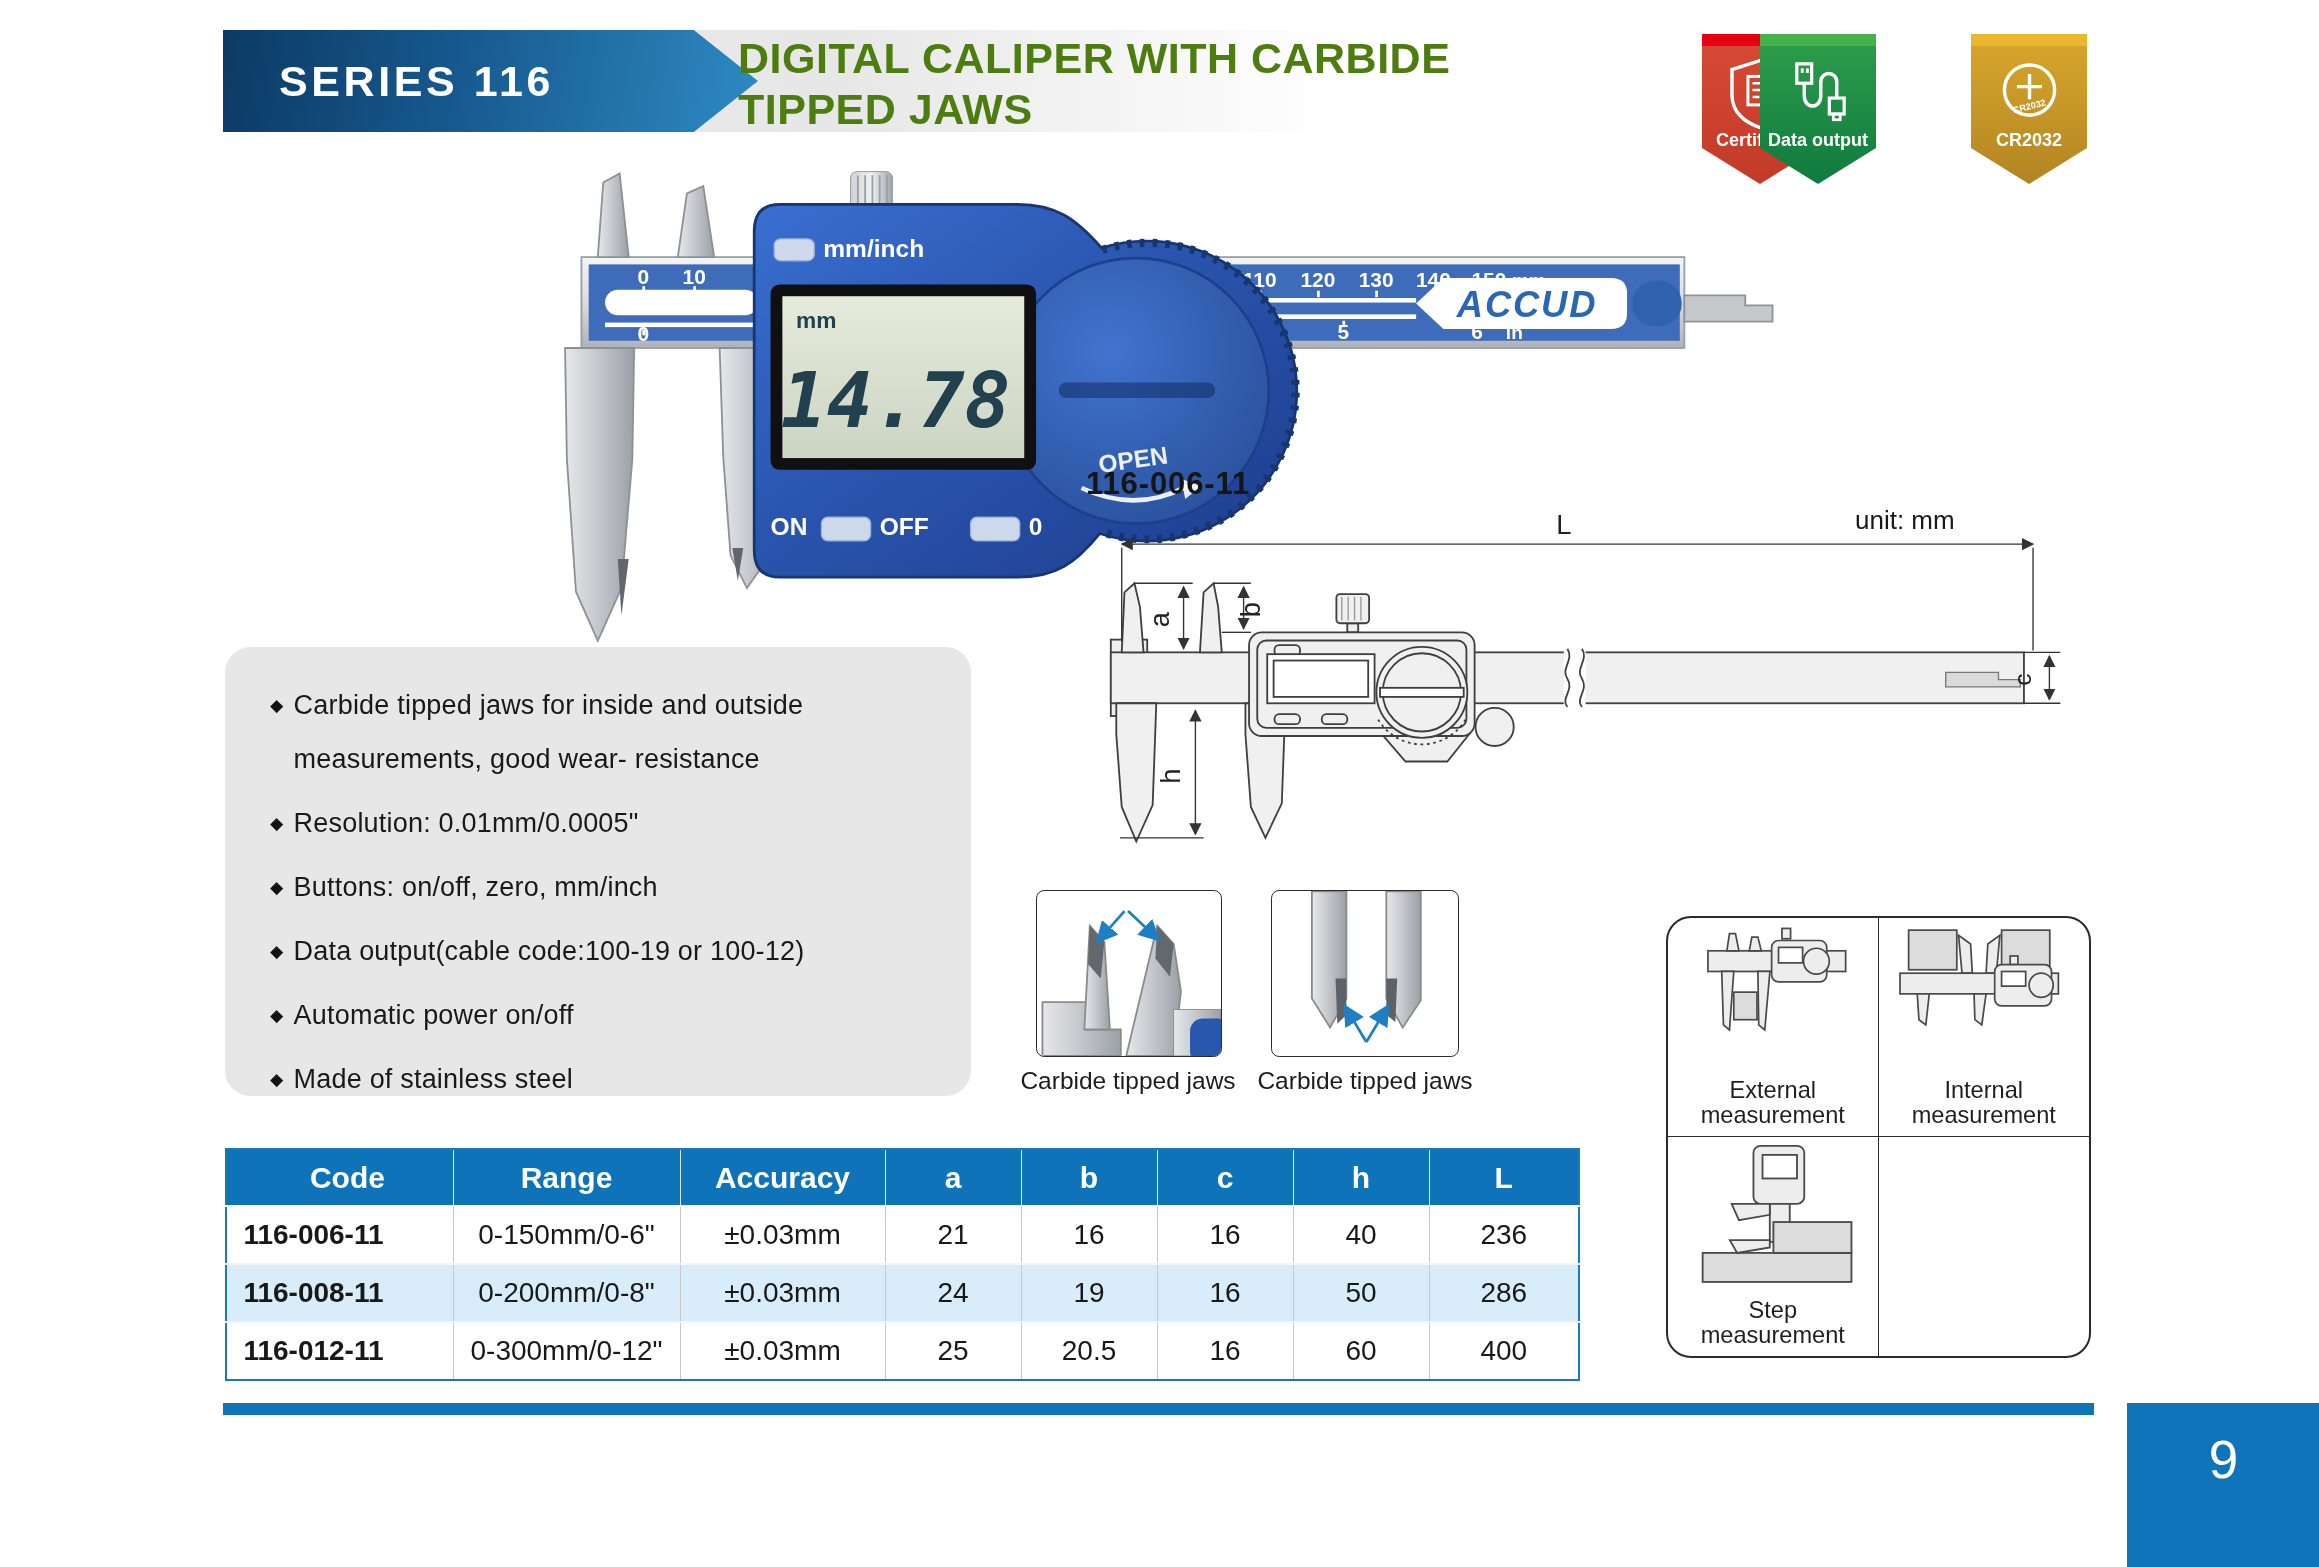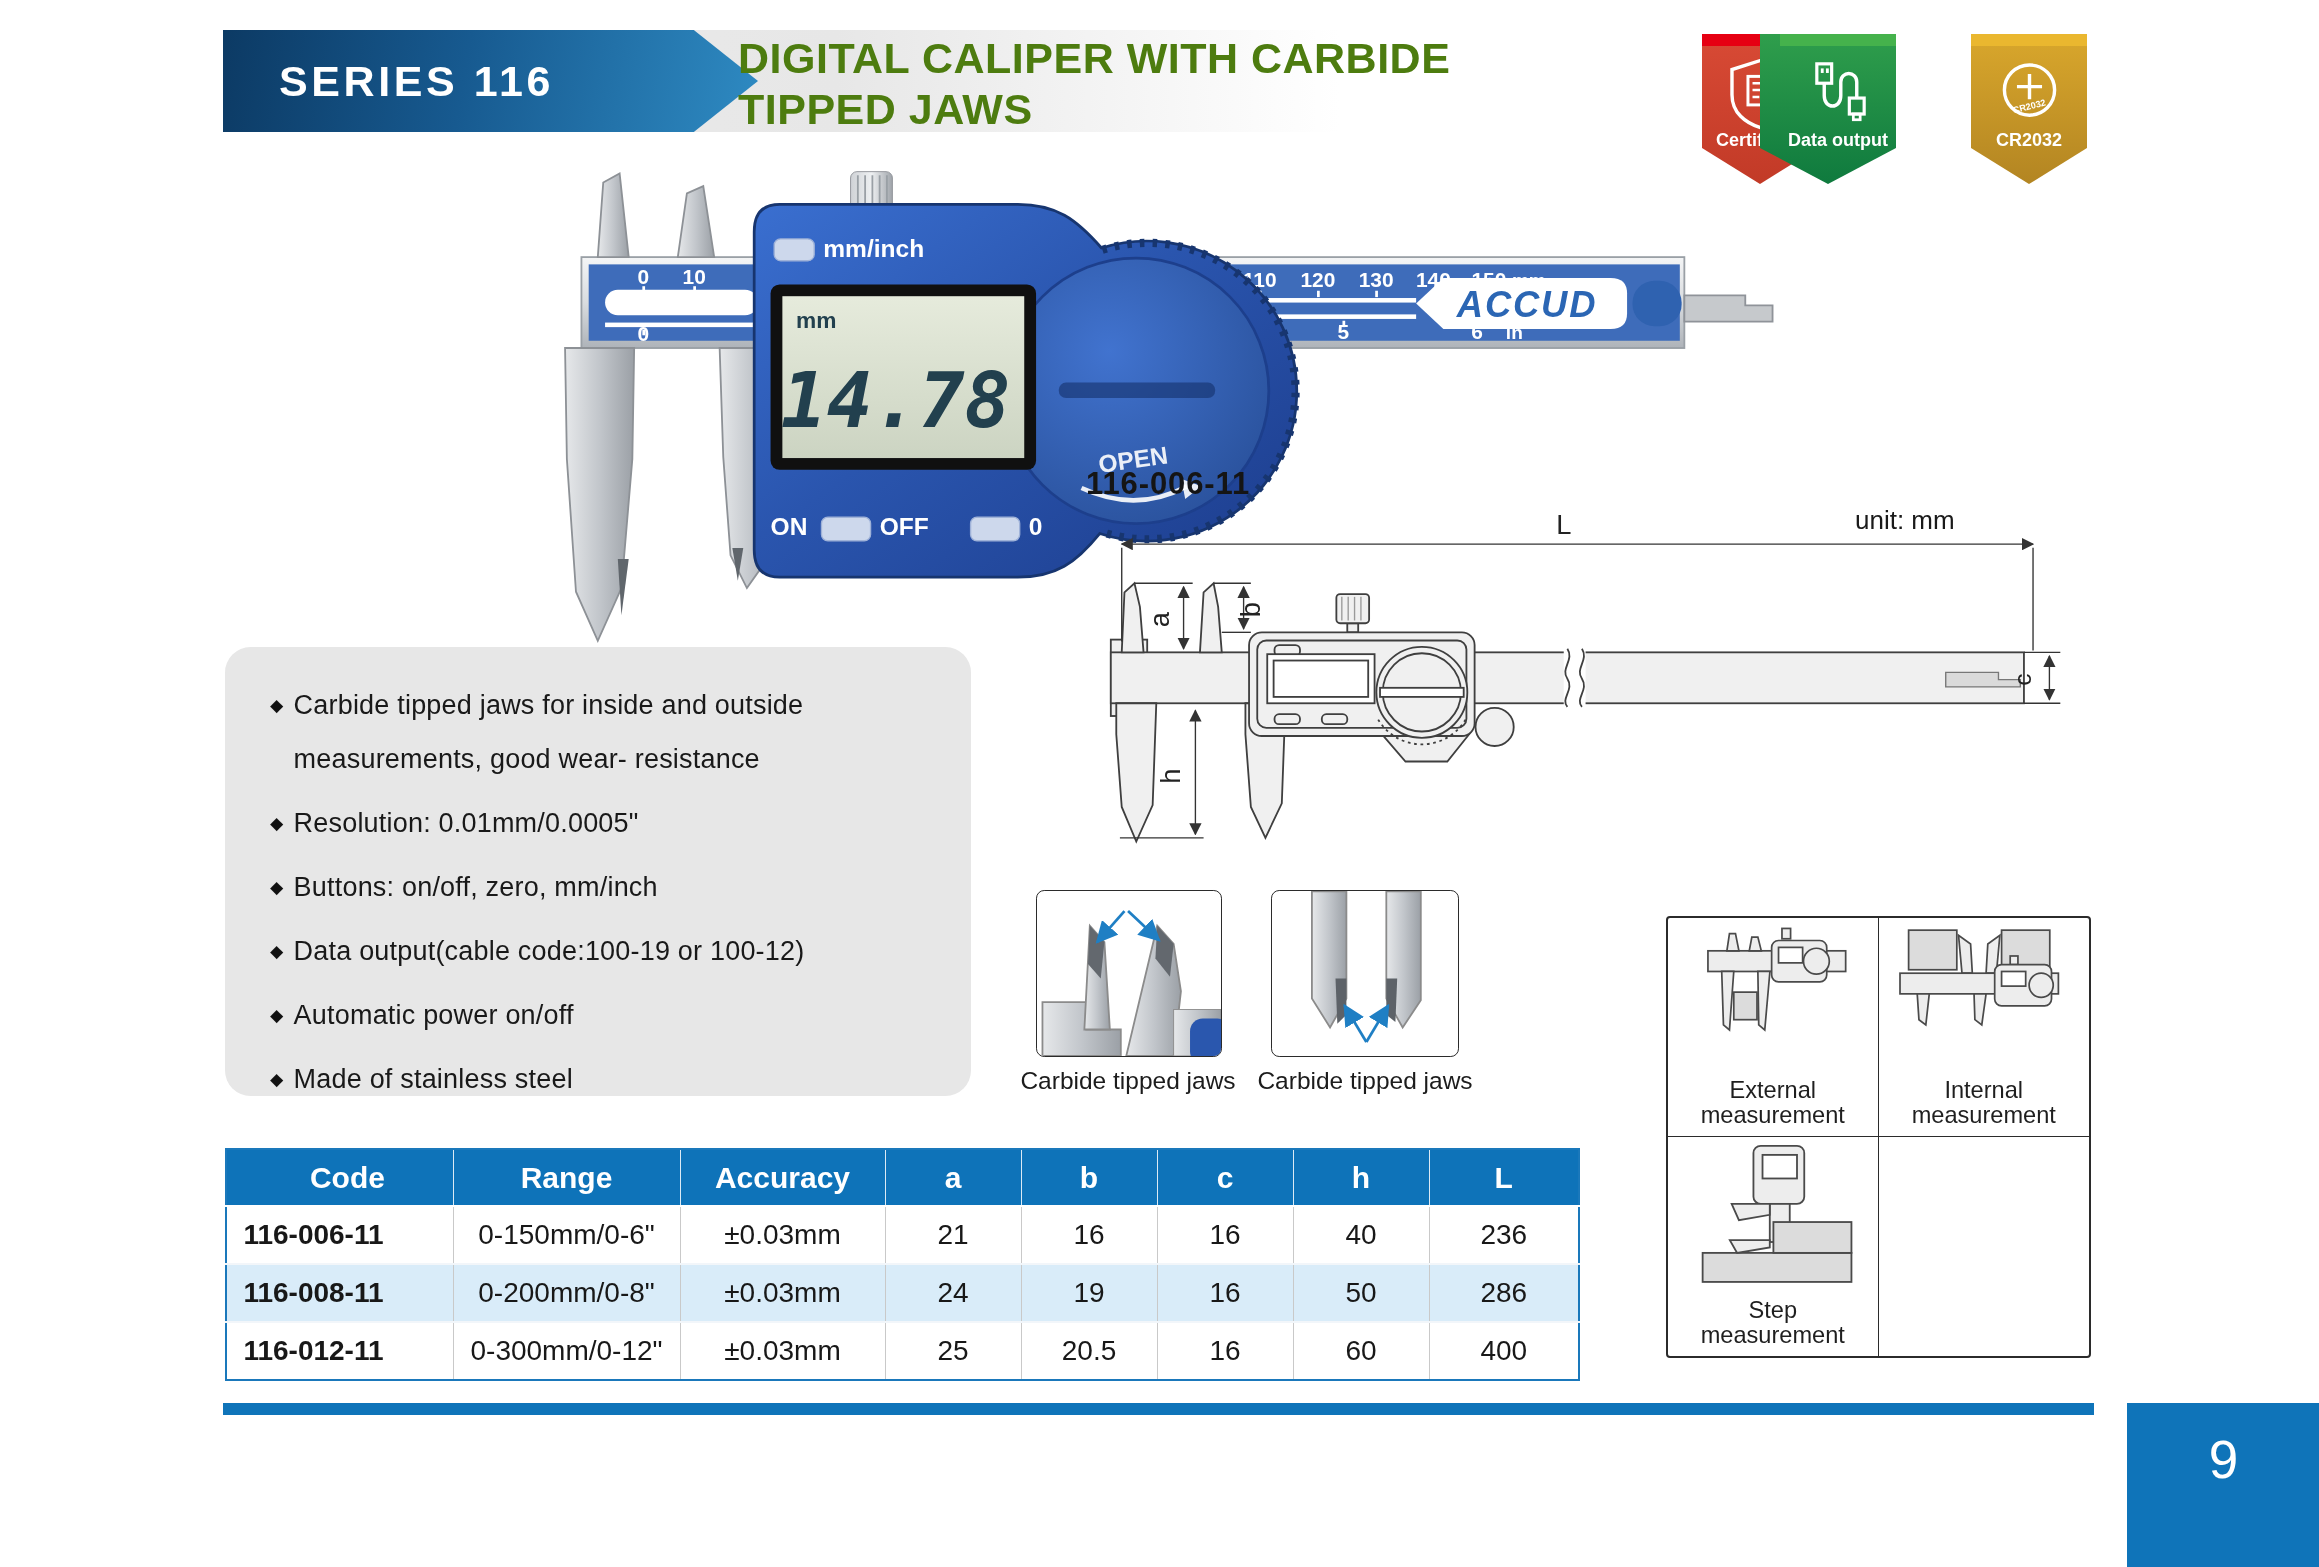--- a/index.html
+++ b/index.html
@@ -20,21 +20,21 @@
 
   
   .badge{top:34px;width:116px;height:150px;clip-path:polygon(0 0,100% 0,100% 76%,50% 100%,0 76%);
     display:flex;flex-direction:column;align-items:center;}
   .badge .strip{width:100%;height:11.8px;flex:0 0 11.8px;}
   .badge .blabel{position:absolute;bottom:33px;width:100%;text-align:center;color:#fff;
     font-size:18px;font-weight:bold;}
   .badge svg{margin-top:11px;}
   #badge-cert{left:1702px;background:linear-gradient(to bottom,#d84a35 0%,#c23a27 100%);}
   #badge-cert .strip{background:#e60012;}
-  #badge-data{left:1760px;background:linear-gradient(to bottom,#2f9e4c 0%,#0f7a3e 100%);padding-left:20px;}
+  #badge-data{left:1760px;background:linear-gradient(to bottom,#2f9e4c 0%,#0f7a3e 100%);}
   #badge-data .strip{background:#45b24c;}
   #badge-batt{left:1971px;background:linear-gradient(to bottom,#d9a72c 0%,#b38522 100%);}
   #badge-batt .strip{background:#eab72f;}
 
   
   .product-photo{left:545px;top:168px;}
   .product-code{left:1086px;top:466px;font-size:31px;font-weight:bold;color:#151515;letter-spacing:0.9px;}
   .unit-label{left:1855px;top:505px;font-size:26px;color:#1a1a1a;}
   .tech-drawing{left:1109px;top:505px;}
 
@@ -47,21 +47,21 @@
 
   
   .jaw-box{top:890px;height:165px;background:#fff;border:1.8px solid #2b2b2b;border-radius:8.2px;overflow:hidden;}
   #jaw-box-1{left:1036px;width:184px;}
   #jaw-box-2{left:1271px;width:186px;}
   .jaw-caption{top:1067px;text-align:center;font-size:24.5px;color:#1c1c1c;}
   #jaw-cap-1{left:1009px;width:238px;}
   #jaw-cap-2{left:1246px;width:238px;}
 
   
-  .measure-panel{left:1666px;top:916px;width:421px;height:438px;border:2.7px solid #2b2b2b;border-radius:4px;
+  .measure-panel{left:1666px;top:916px;width:421px;height:438px;border:2.7px solid #2b2b2b;border-radius:25px;
     overflow:hidden;display:grid;grid-template-columns:1fr 1fr;grid-template-rows:1fr 1fr;background:#fff;}
   .quad{display:flex;flex-direction:column;align-items:center;}
   .quad:nth-child(1){border-right:1.8px solid #2b2b2b;border-bottom:1.8px solid #2b2b2b;}
   .quad:nth-child(2){border-bottom:1.8px solid #2b2b2b;}
   .quad:nth-child(3){border-right:1.8px solid #2b2b2b;}
   .quad svg{margin-top:7.3px;}
   .quad .mcap{margin-top:auto;margin-bottom:7.3px;width:164px;text-align:center;
     font-size:23.6px;line-height:25.5px;color:#1f1f1f;}
 
   

